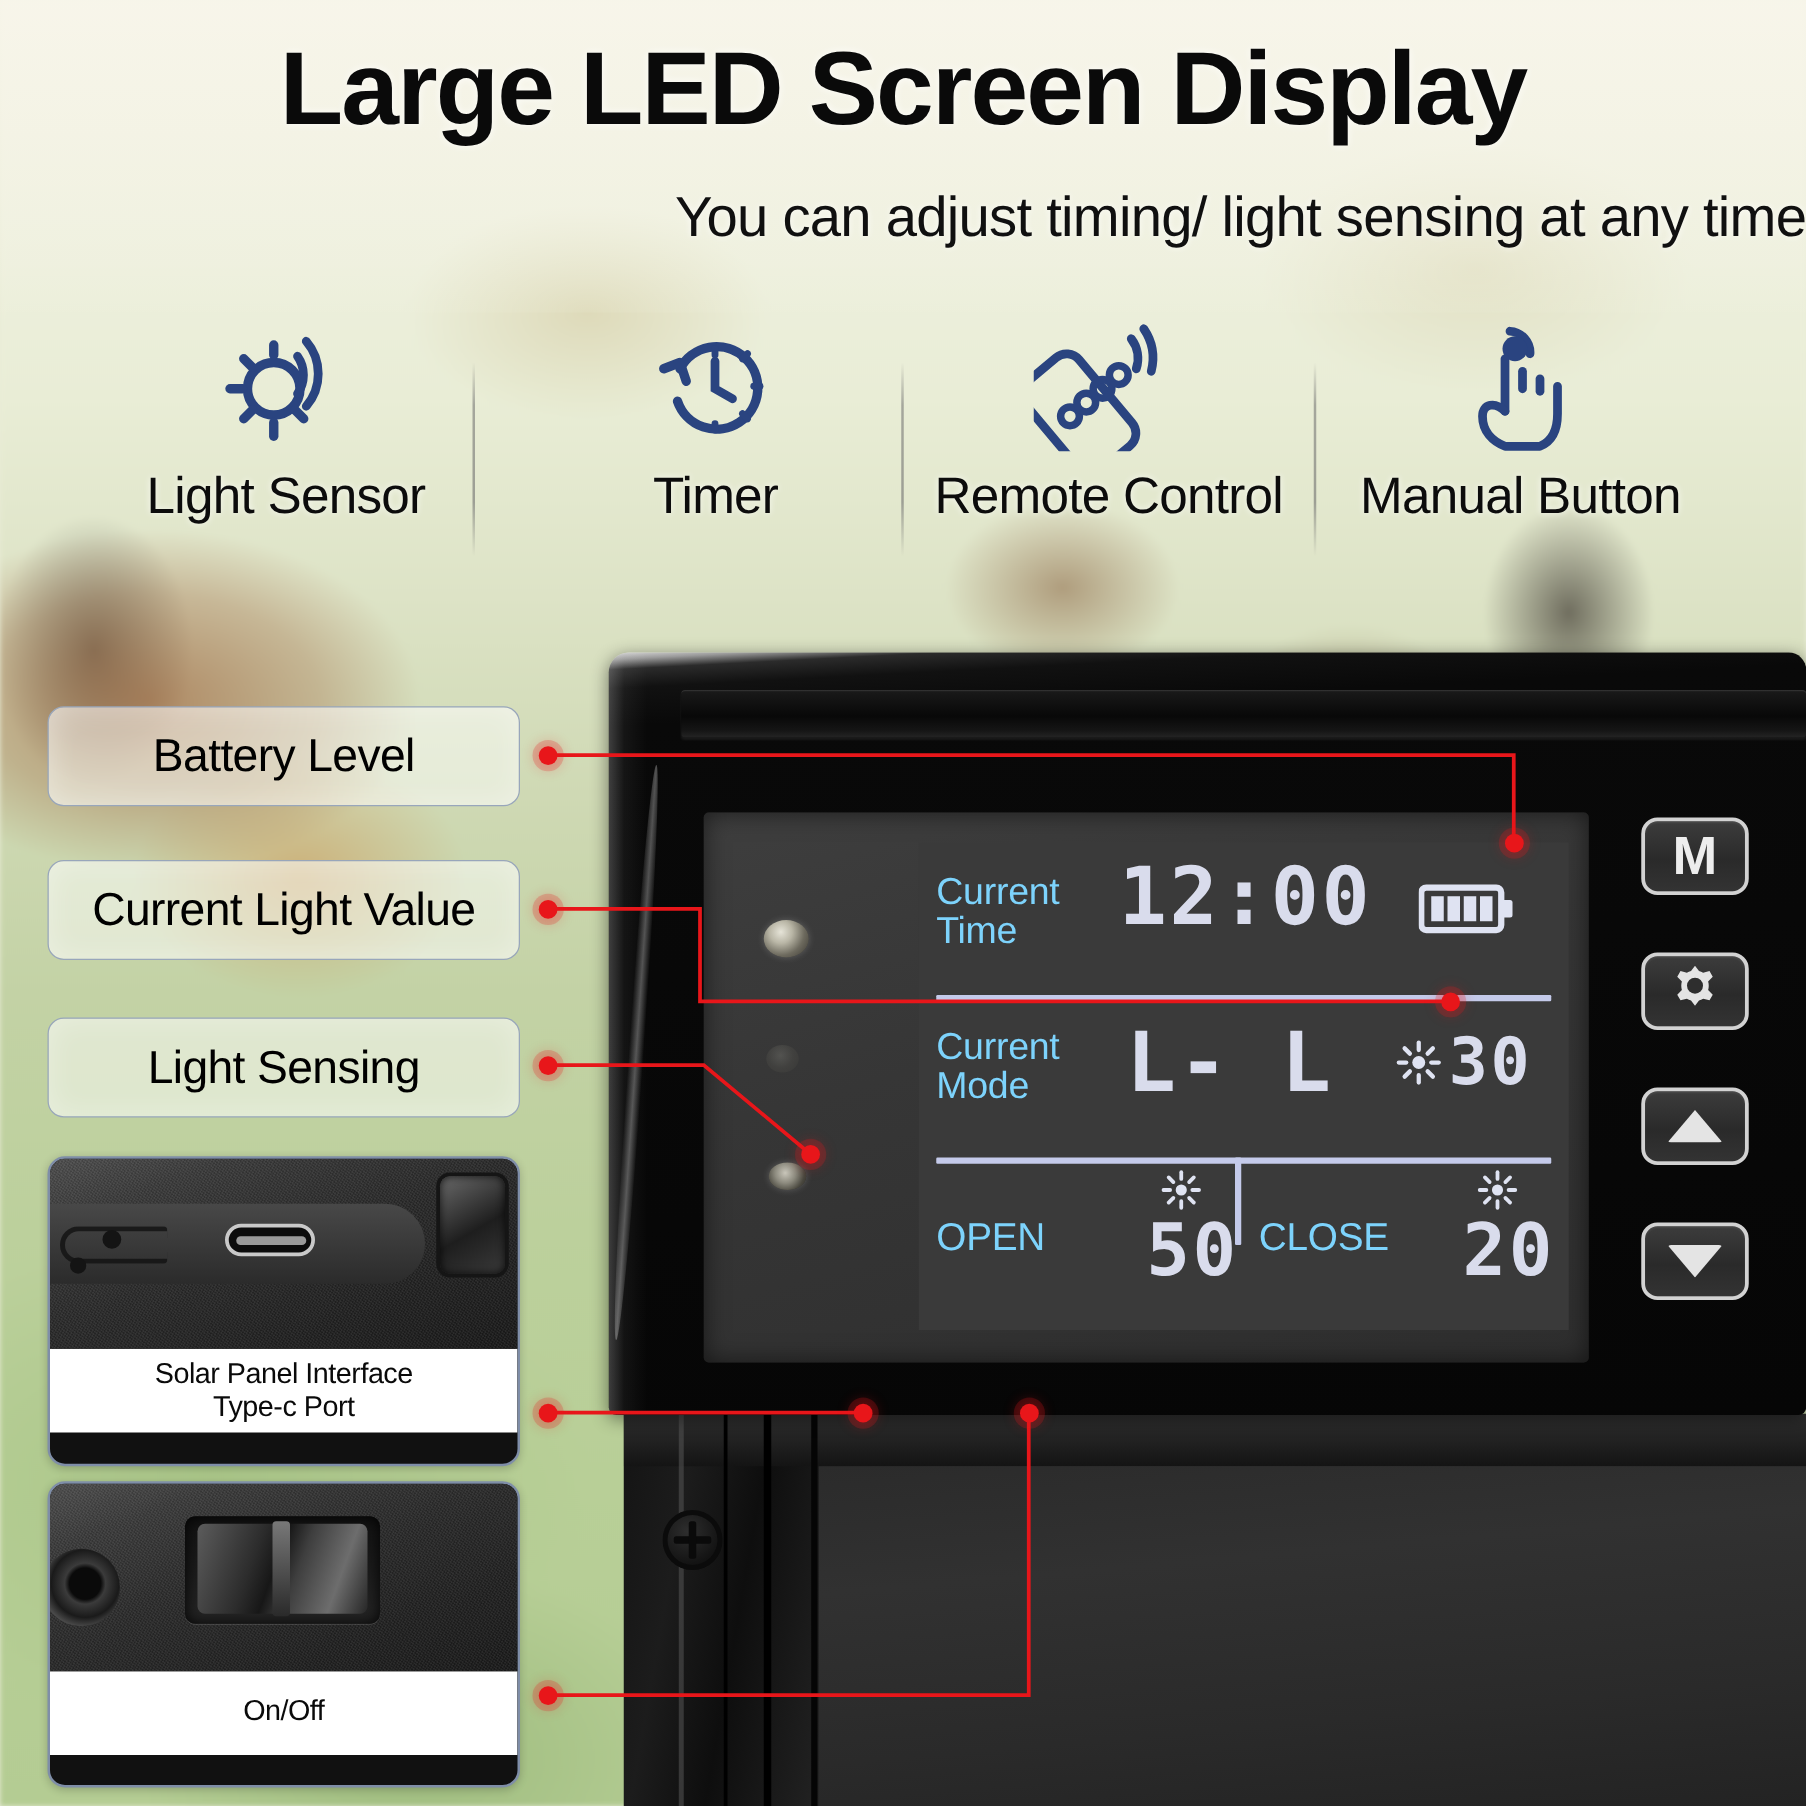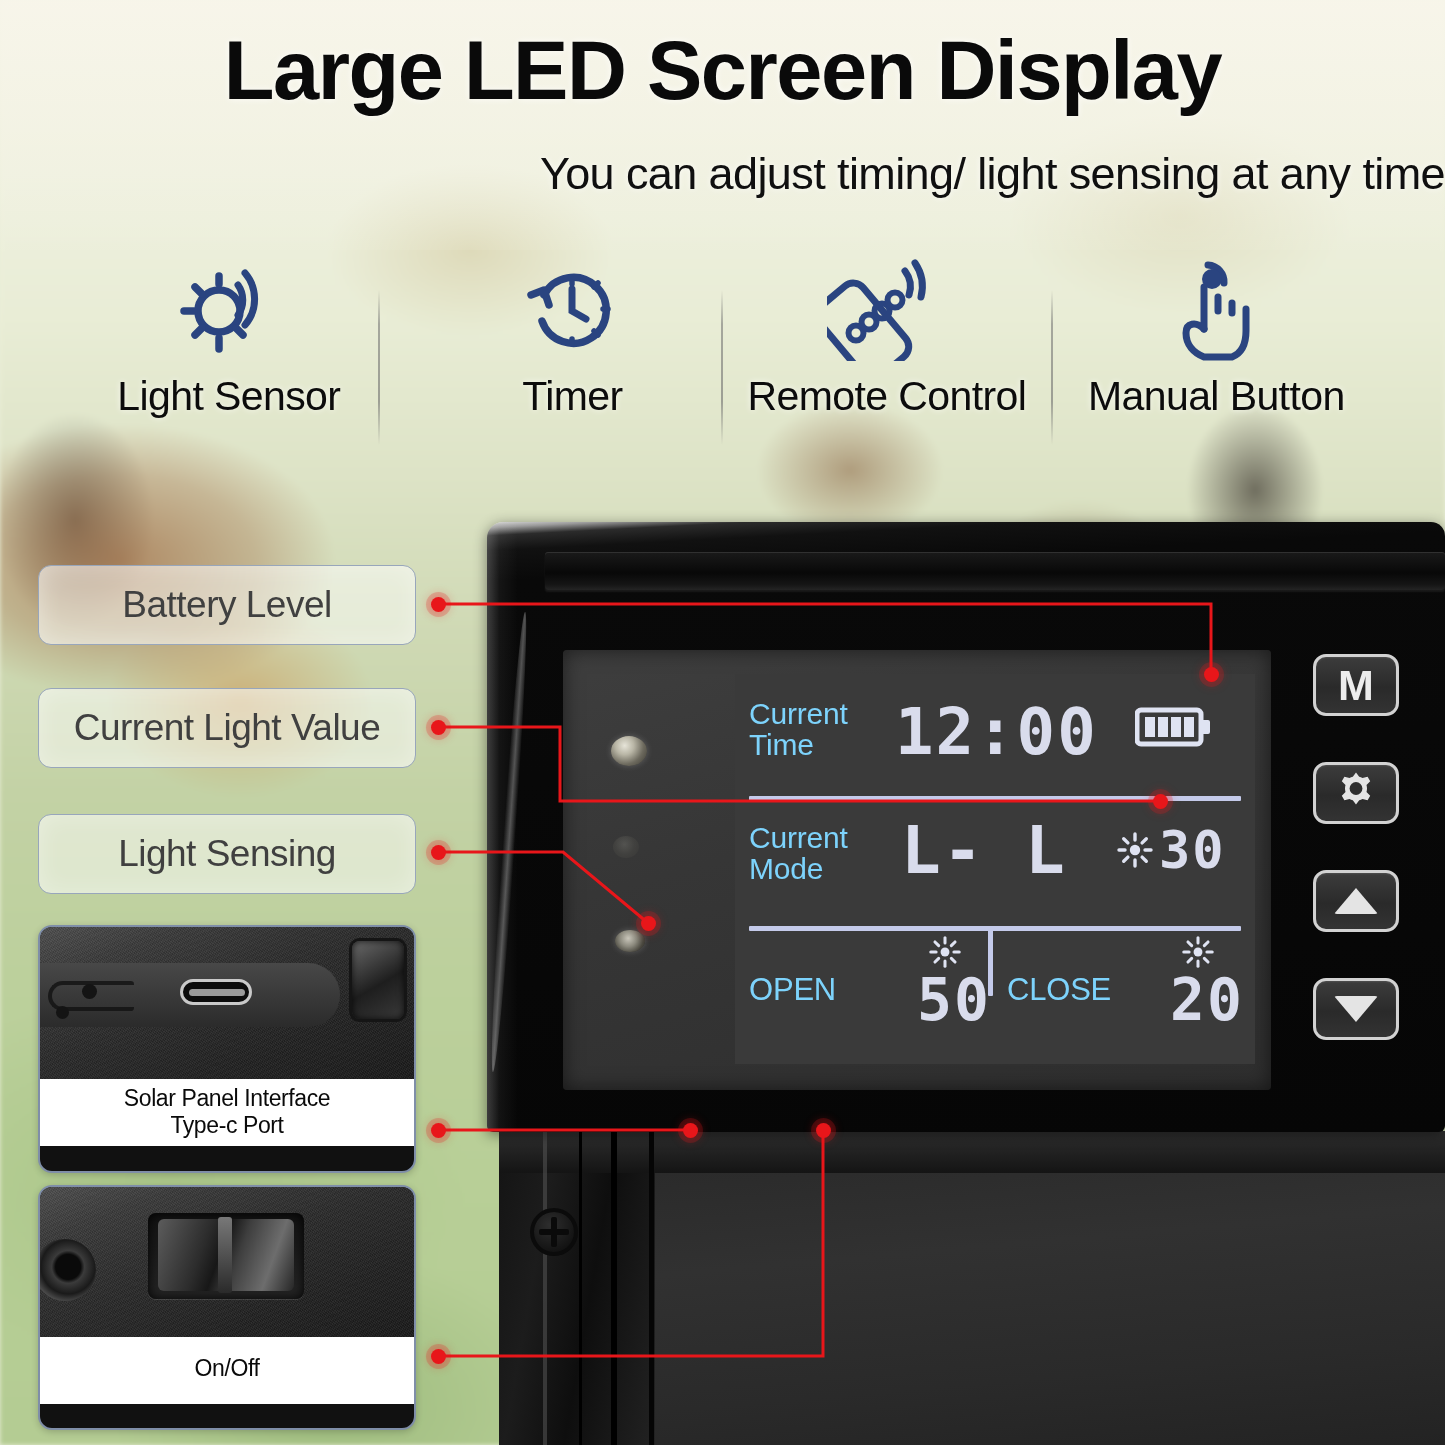--- a/index.html
+++ b/index.html
@@ -128,21 +128,21 @@
     width: 378px;
     height: 80px;
     border: 1.5px solid #98a6bb;
     border-radius: 13px;
     background: rgba(255,255,255,0.48);
     display: flex;
     align-items: center;
     justify-content: center;
     font-size: 37px;
     font-weight: 500;
-    color: #404040;
+    color: #000000;
     letter-spacing: -0.5px;
     box-shadow: inset 0 0 24px rgba(255,255,255,0.35);
   }
   #pill-battery { top: 565px; }
   #pill-light   { top: 688px; }
   #pill-sensing { top: 814px; }
 
   
   .inset {
     position: absolute;
@@ -503,21 +503,21 @@
       <div class="sensor" id="sensor-dim"></div>
       <div class="sensor" id="sensor-ir"></div>
 
       <div class="lcd">
 
         <div class="lcd-lbl" style="left:14px; top:24px;">
           <div>Current</div>
           <div>Time</div>
         </div>
 
-        <div class="seg" style="position:absolute; left:160px; top:21px; font-size:64px;">12:00</div>
+        <div class="seg" style="position:absolute; left:160px; top:7px; font-size:64px;">12:00</div>
 
         <div style="position:absolute; left:400px; top:32px;">
           <svg width="80" height="42" viewBox="0 0 80 42">
             <rect x="2" y="4" width="64" height="34" rx="4" fill="none" stroke="#dfe3f2" stroke-width="5"></rect>
             <rect x="66" y="14" width="9" height="14" rx="2" fill="#dfe3f2"></rect>
             <rect x="10" y="11" width="10" height="20" fill="#dfe3f2"></rect>
             <rect x="23" y="11" width="10" height="20" fill="#dfe3f2"></rect>
             <rect x="36" y="11" width="10" height="20" fill="#dfe3f2"></rect>
             <rect x="49" y="11" width="10" height="20" fill="#dfe3f2"></rect>
           </svg>

